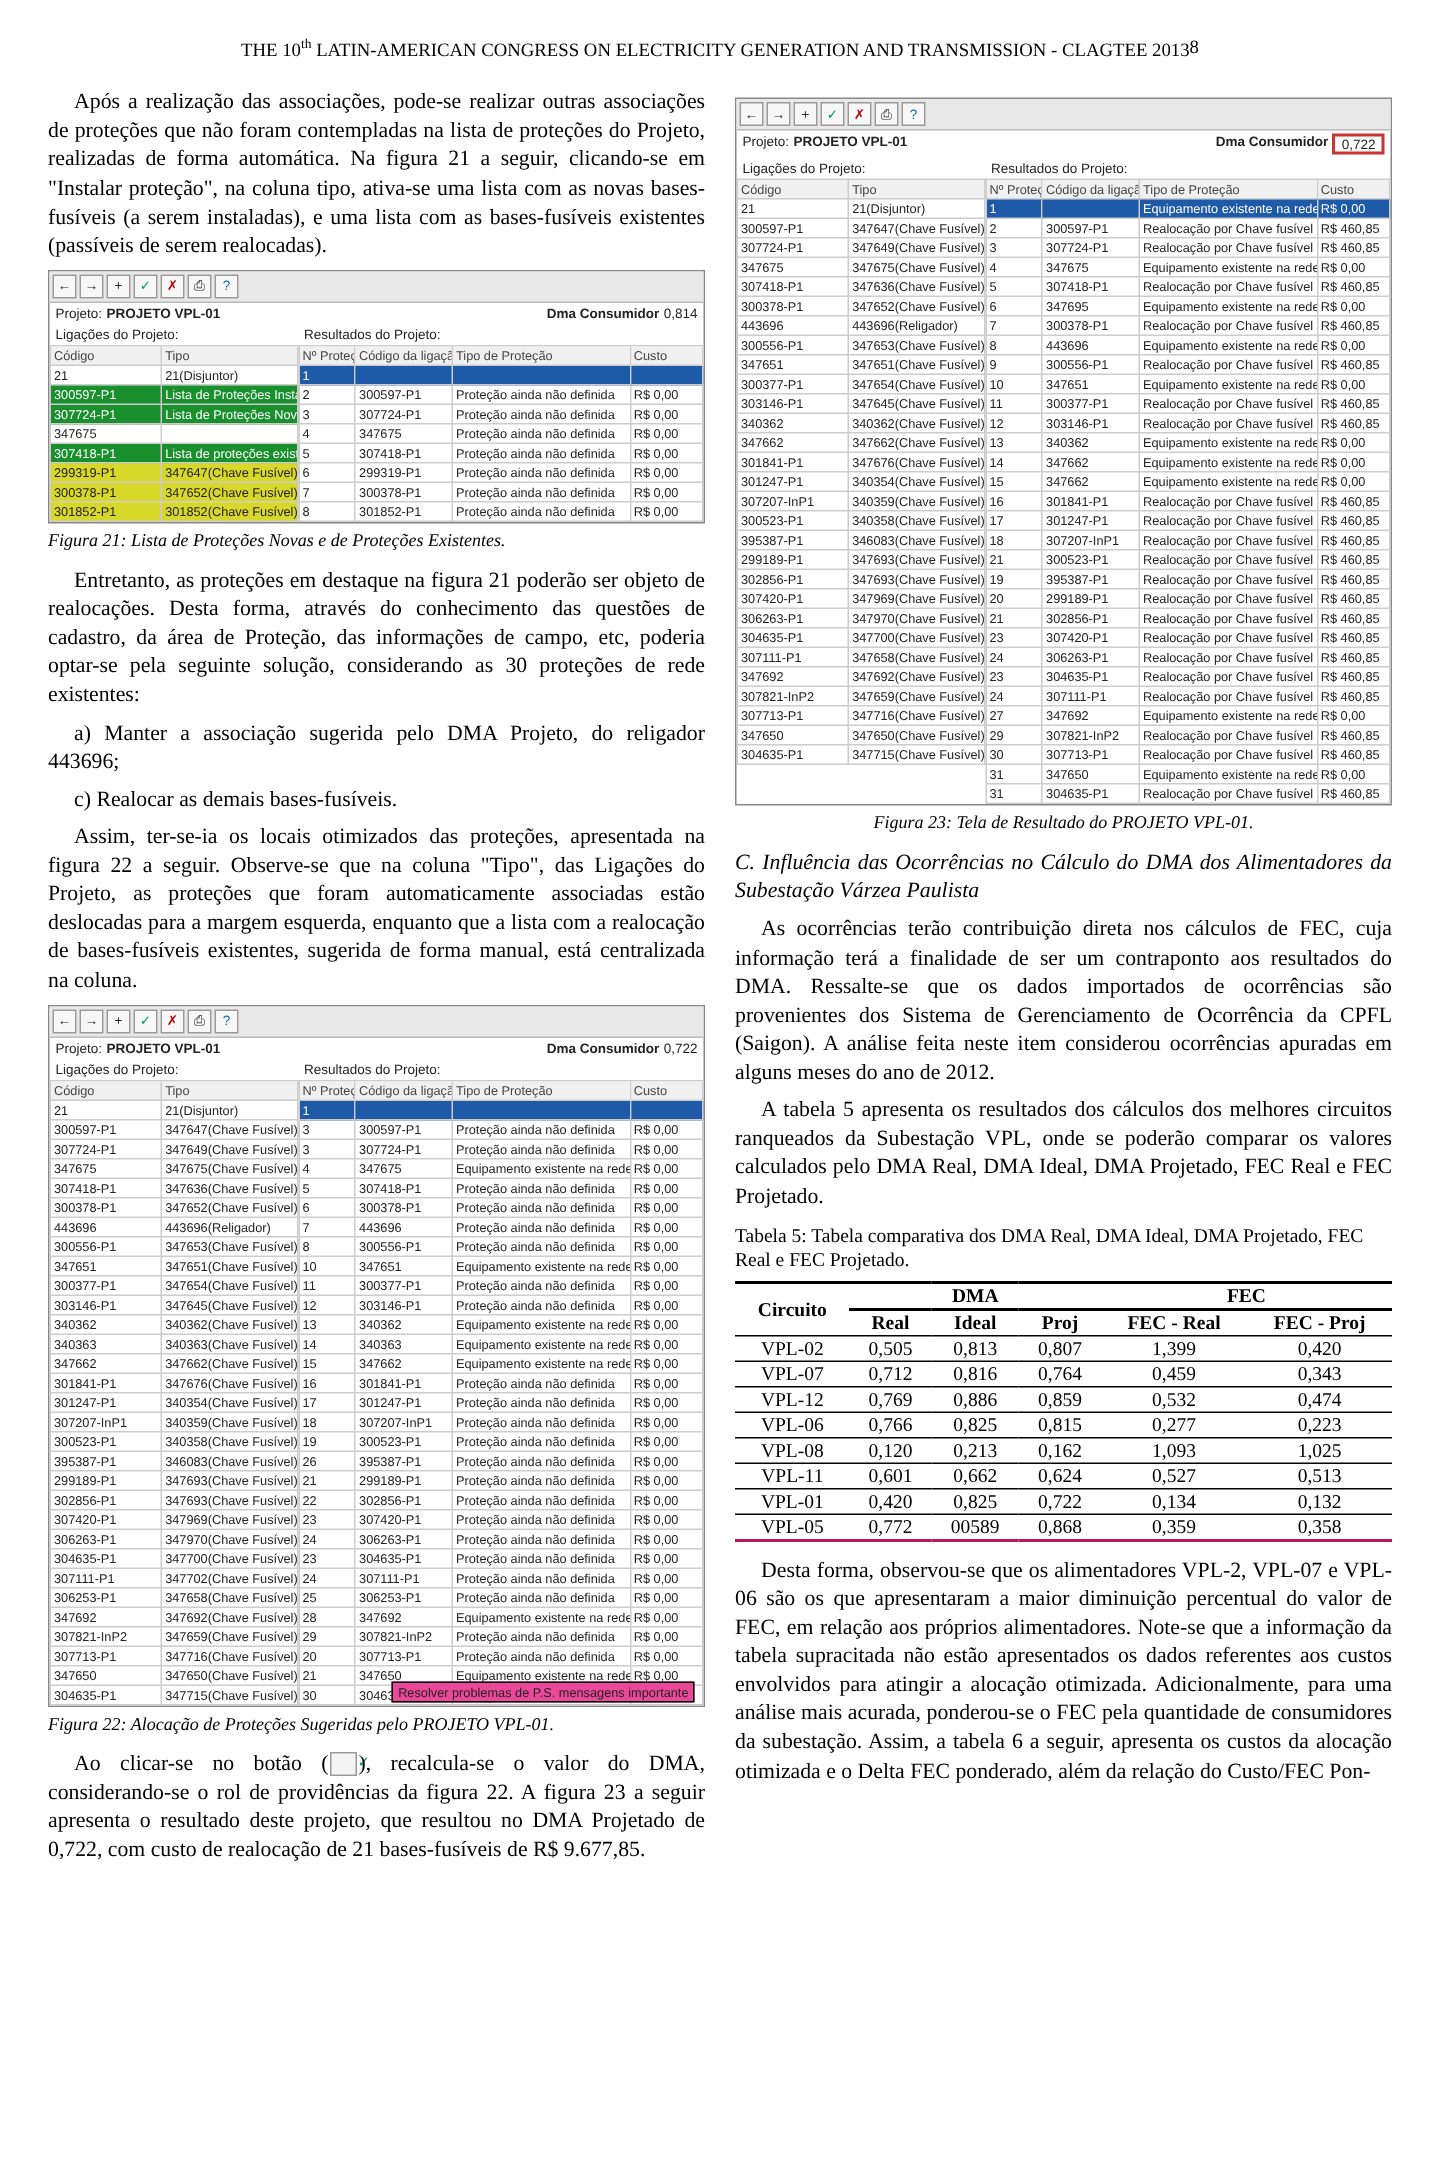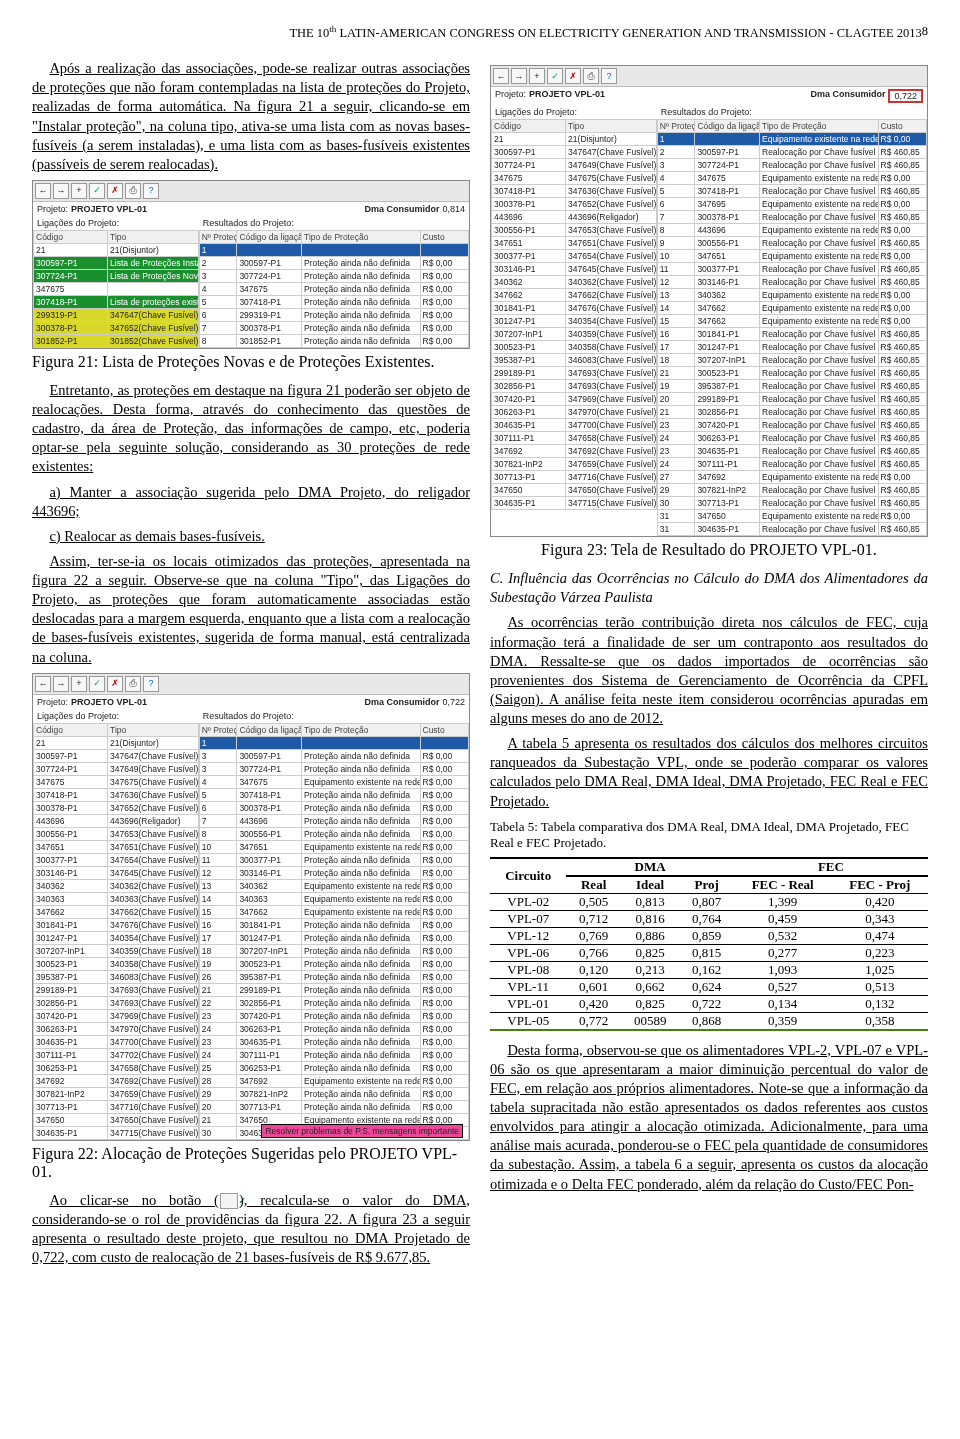--- a/index.html
+++ b/index.html
@@ -7,42 +7,43 @@
     font-size: 14.5px;
     color: #000;
     margin: 0;
     padding: 24px 32px 48px 32px;
     width: 960px;
     box-sizing: border-box;
   }
   .header-line {
     font-size: 12.5px;
     display: flex;
-    justify-content: flex-end;
+    justify-content: center;
     margin-bottom: 18px;
   }
   .header-line .sup { vertical-align: super; font-size: 9px; }
   .columns {
     display: flex;
     gap: 20px;
   }
   .col {
     flex: 1 1 0;
     min-width: 0;
   }
   p { margin: 0 0 6px 0; text-align: justify; line-height: 1.32; }
-  .indent { text-indent: 1.2em; text-decoration: underline; }
+  .indent { text-indent: 1.2em; }
   .fig {
     margin: 6px 0 4px 0;
     border: 1px solid #888;
   }
   .caption {
-    font-size: 16px;
+    font-size: 12px;
     text-align: left;
     margin: 2px 0 10px 0;
+    font-style: italic;
   }
   .section-title {
     font-style: italic;
     margin: 10px 0 6px 0;
   }
   .tbl-caption {
     font-size: 13px;
     text-align: left;
     margin: 8px 0 6px 0;
   }
@@ -52,21 +53,21 @@
     width: 100%;
     margin: 4px 0 10px 0;
   }
   table.data th, table.data td {
     border-top: 1px solid #000;
     border-bottom: 1px solid #000;
     padding: 0 6px;
     text-align: center;
   }
   table.data thead th { border-top: 2px solid #000; }
-  table.data tr.lastrow td { border-bottom: 2px solid #4d7c0f; }
+  table.data tr.lastrow td { border-bottom: 2px solid #be185d; }
 
   
   .shot {
     font-family: Tahoma, Verdana, sans-serif;
     font-size: 9px;
     color: #222;
     background: #fff;
     
   }
   .shot-toolbar {

